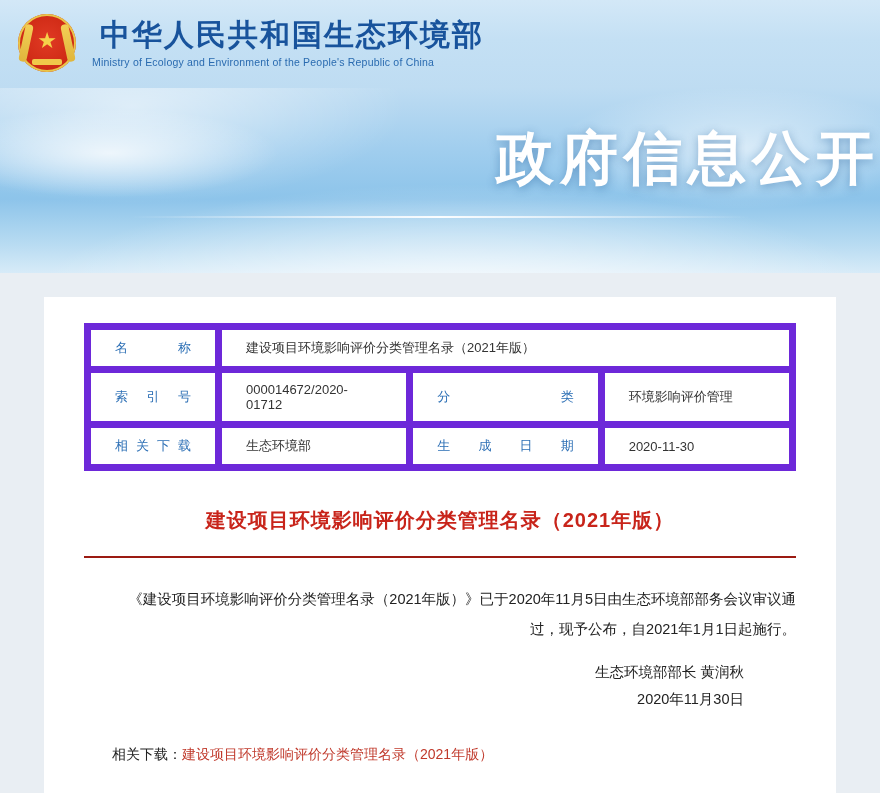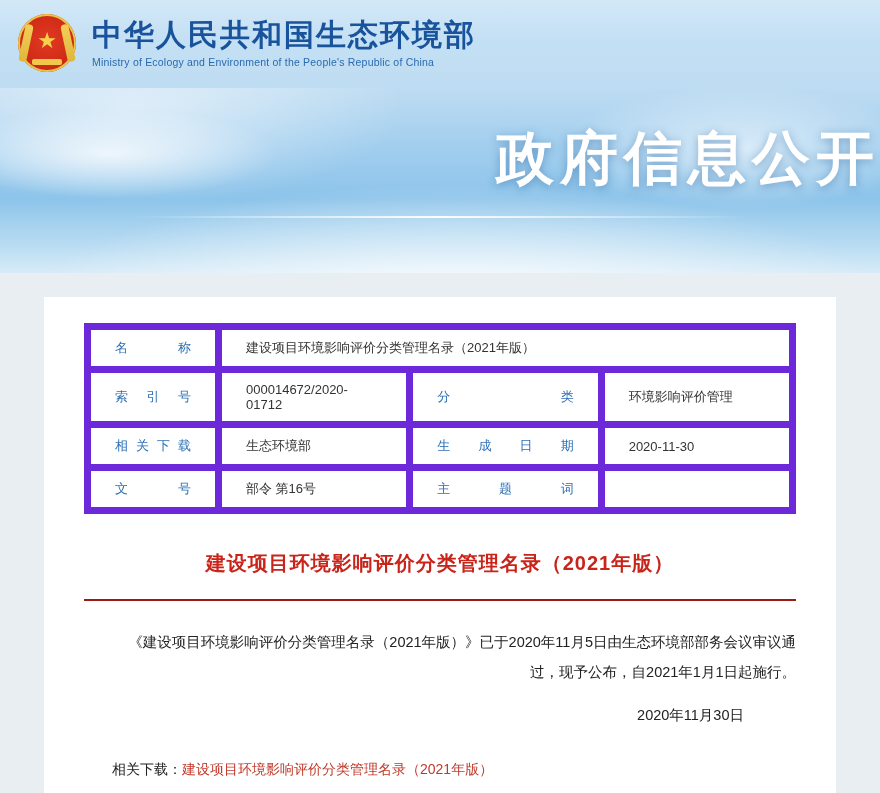--- a/index.html
+++ b/index.html
@@ -75,20 +75,21 @@
   .ministry-text {
     margin-left: 16px;
   }
   .ministry-cn {
     font-size: 30px;
     font-weight: bold;
     color: #18539c;
     letter-spacing: 2px;
     line-height: 1.15;
     white-space: nowrap;
+    margin-left: 8px;
   }
   .ministry-en {
     font-size: 10.5px;
     color: #2a6bb0;
     letter-spacing: 0.2px;
     margin-top: 3px;
     white-space: nowrap;
   }
 
   
@@ -275,37 +276,32 @@
             <td class="val">000014672/2020-01712</td>
             <td class="lbl col-lbl2">分　　类</td>
             <td class="val">环境影响评价管理</td>
           </tr>
           <tr>
             <td class="lbl">相关下载</td>
             <td class="val">生态环境部</td>
             <td class="lbl col-lbl2">生成日期</td>
             <td class="val">2020-11-30</td>
           </tr>
-          <tr>
-            <td class="lbl">文　　号</td>
-            <td class="val">部令 第16号</td>
-            <td class="lbl col-lbl2">主 题 词</td>
-            <td class="val"></td>
-          </tr>
         </tbody>
       </table>
 
       <div class="doc-title">建设项目环境影响评价分类管理名录（2021年版）</div>
       <div class="title-rule"></div>
 
       <div class="doc-body">
         <p>《建设项目环境影响评价分类管理名录（2021年版）》已于2020年11月5日由生态环境部部务会议审议通过，现予公布，自2021年1月1日起施行。</p>
       </div>
 
       <div class="sign">
+        <div>生态环境部部长 黄润秋</div>
         <div>2020年11月30日</div>
       </div>
 
       <div class="attach">
         <span>相关下载：</span><a href="#" class="a-link">建设项目环境影响评价分类管理名录（2021年版）</a>
       </div>
 
       <div class="footer-rule"></div>
 
       <div class="tools">

